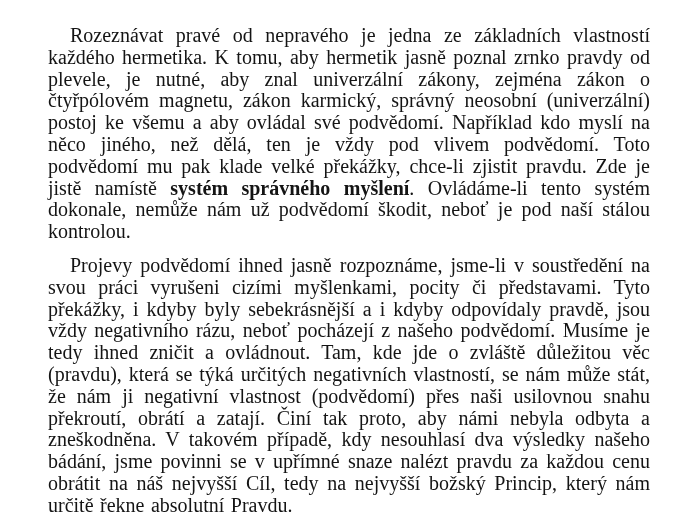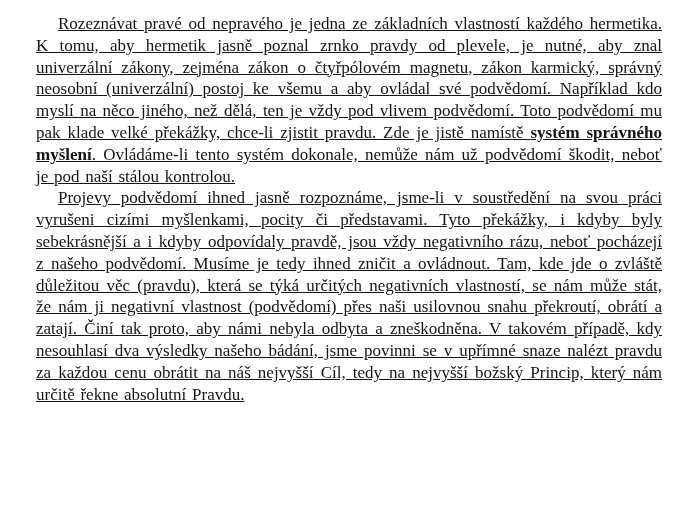--- a/index.html
+++ b/index.html
@@ -26,27 +26,26 @@
     font-size: 21px;
     line-height: 25px;
     font-weight: bold;
     letter-spacing: 0.2px;
     white-space: nowrap;
   }
   .heading .entry-title {
     margin-left: 7px;
   }
   .doc-body p {
-    margin: 0;
+    margin: 12px;
     text-align: justify;
     text-indent: 22px;
-    font-size: 17px;
+    font-size: 20px;
     line-height: 21.8px;
     word-spacing: 1.5px;
-    text-decoration: underline;
   }
   .doc-body .b {
     font-weight: bold;
   }
 </style>
 </head>
 <body>
 
 <div class="page">
 

